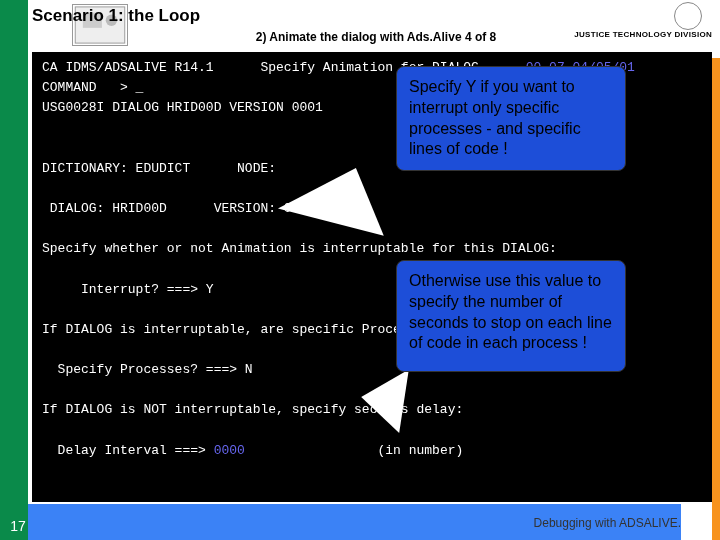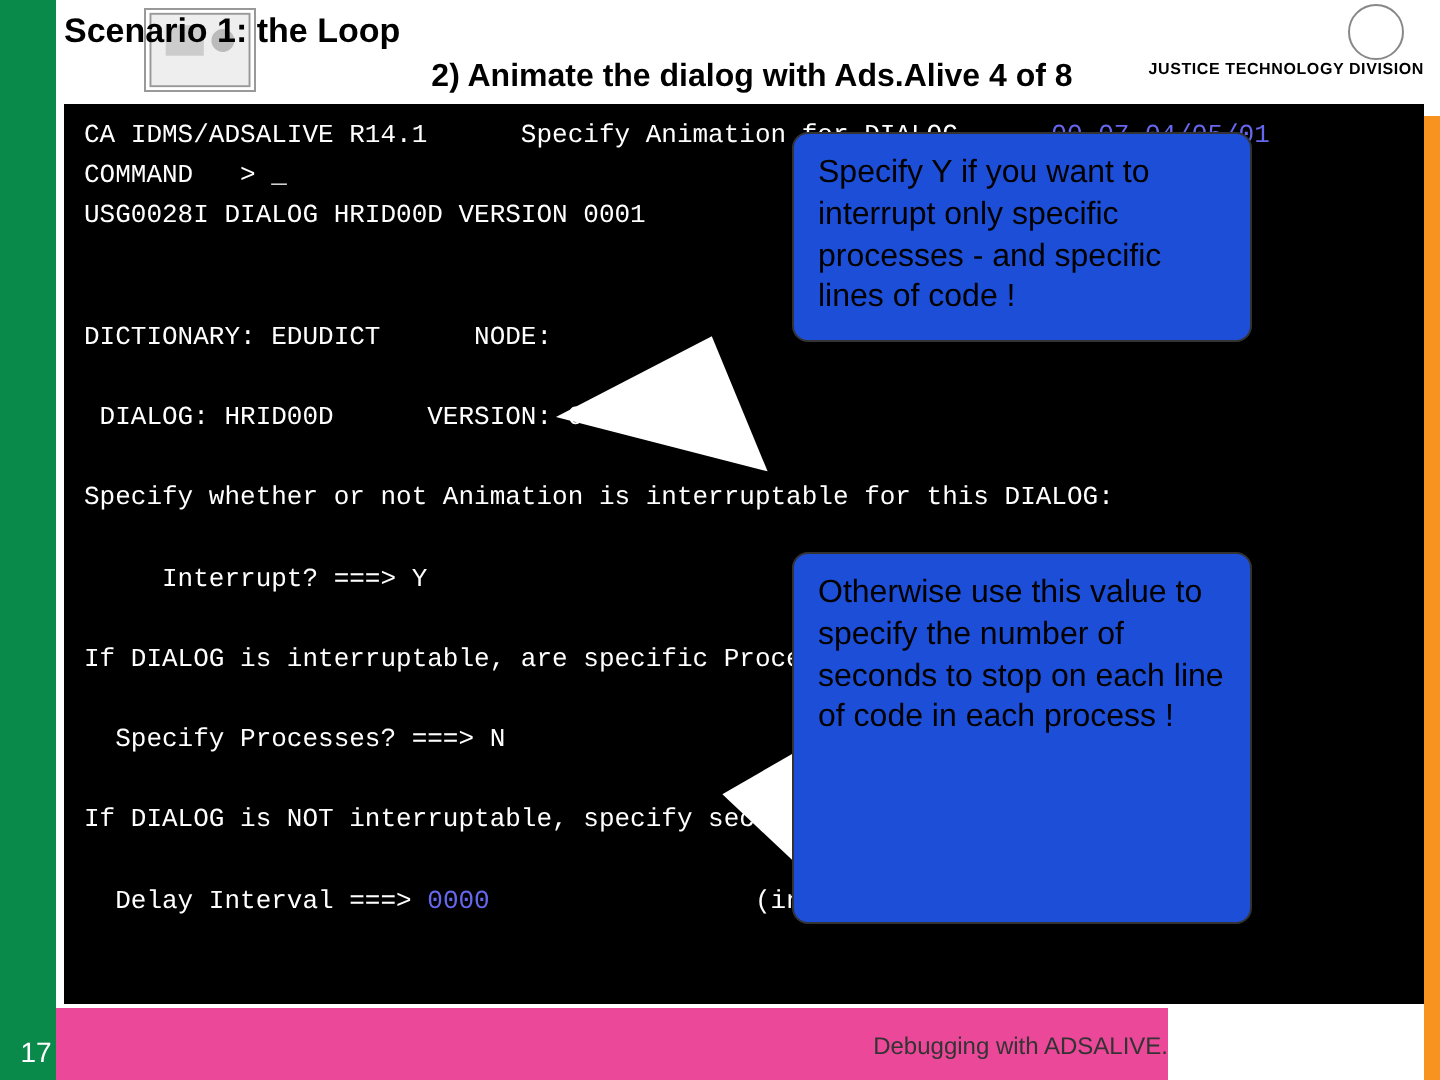--- a/index.html
+++ b/index.html
@@ -3,34 +3,34 @@
 <meta charset="utf-8">
 <style>
 *{margin:0;padding:0;box-sizing:border-box}
 body{width:720px;height:540px;background:#fff;font-family:Arial,sans-serif;position:relative;overflow:hidden}
 .left-stripe{position:absolute;left:0;top:0;width:28px;height:540px;background:#0a8a4a}
 .left-stripe-inner{position:absolute;left:28px;top:0;width:4px;height:540px;background:#fff}
 .header{position:absolute;left:32px;top:0;right:0;height:58px;background:#fff}
 .logo{position:absolute;left:40px;top:4px;width:56px;height:42px;border:1px solid #999}
 .logo svg{width:100%;height:100%}
 .title{position:absolute;left:0;right:0;top:6px;text-align:left;font-weight:700;font-size:17px;color:#000}
-.subtitle{position:absolute;left:0;right:0;top:30px;text-align:center;font-weight:700;font-size:16px;color:#000}
+.subtitle{position:absolute;left:0;right:0;top:30px;text-align:center;font-weight:700;font-size:12px;color:#000}
 .justice{position:absolute;right:8px;top:30px;font-size:8px;font-weight:700;color:#000;letter-spacing:0.3px}
 .seal{position:absolute;right:18px;top:2px;width:28px;height:28px;border-radius:50%;border:1px solid #888}
 .right-stripe{position:absolute;right:0;top:50px;width:8px;height:490px;background:#f7931e}
 .terminal{position:absolute;left:32px;top:52px;right:8px;height:450px;background:#000;color:#fff;font-family:'Courier New',monospace;font-size:13px;padding:6px 10px;line-height:1.55}
 .term-row{white-space:pre}
 .cyan{color:#66e}
 .callout{position:absolute;background:#1d4ed8;color:#000;border:1px solid #333;border-radius:8px;padding:10px 12px;font-family:Arial,sans-serif;font-size:16px;line-height:1.3;width:230px}
 .callout1{left:396px;top:66px}
-.callout2{left:396px;top:276px;height:186px}
+.callout2{left:396px;top:260px;height:112px}
 .tail{position:absolute;width:0;height:0}
 .tail1b{position:absolute;left:250px;top:200px;width:0;height:0;border-left:10px solid transparent;border-right:150px solid transparent;border-top:40px solid #fff;transform:skewX(-60deg) rotate(25deg)}
 .tail2{left:370px;top:380px;border-left:15px solid transparent;border-right:40px solid transparent;border-top:50px solid #fff;transform:rotate(-30deg)}
-.footer{position:absolute;left:0;bottom:0;width:584px;height:36px;background:#ec4899}
+.footer{position:absolute;left:0;bottom:0;width:681px;height:36px;background:#3b82f6}
 .slide-num{position:absolute;left:4px;bottom:6px;width:28px;text-align:center;color:#fff;font-size:14px;z-index:5}
 .footer-text{position:absolute;left:0;right:0;bottom:10px;text-align:right;font-size:12px;color:#333}
 .green-bottom{position:absolute;left:0;bottom:0;width:28px;height:36px;background:#0a8a4a;z-index:2}
 </style>
 </head>
 <body>
 
 <div class="left-stripe"></div>
 <div class="left-stripe-inner"></div>
 <div class="right-stripe"></div>

